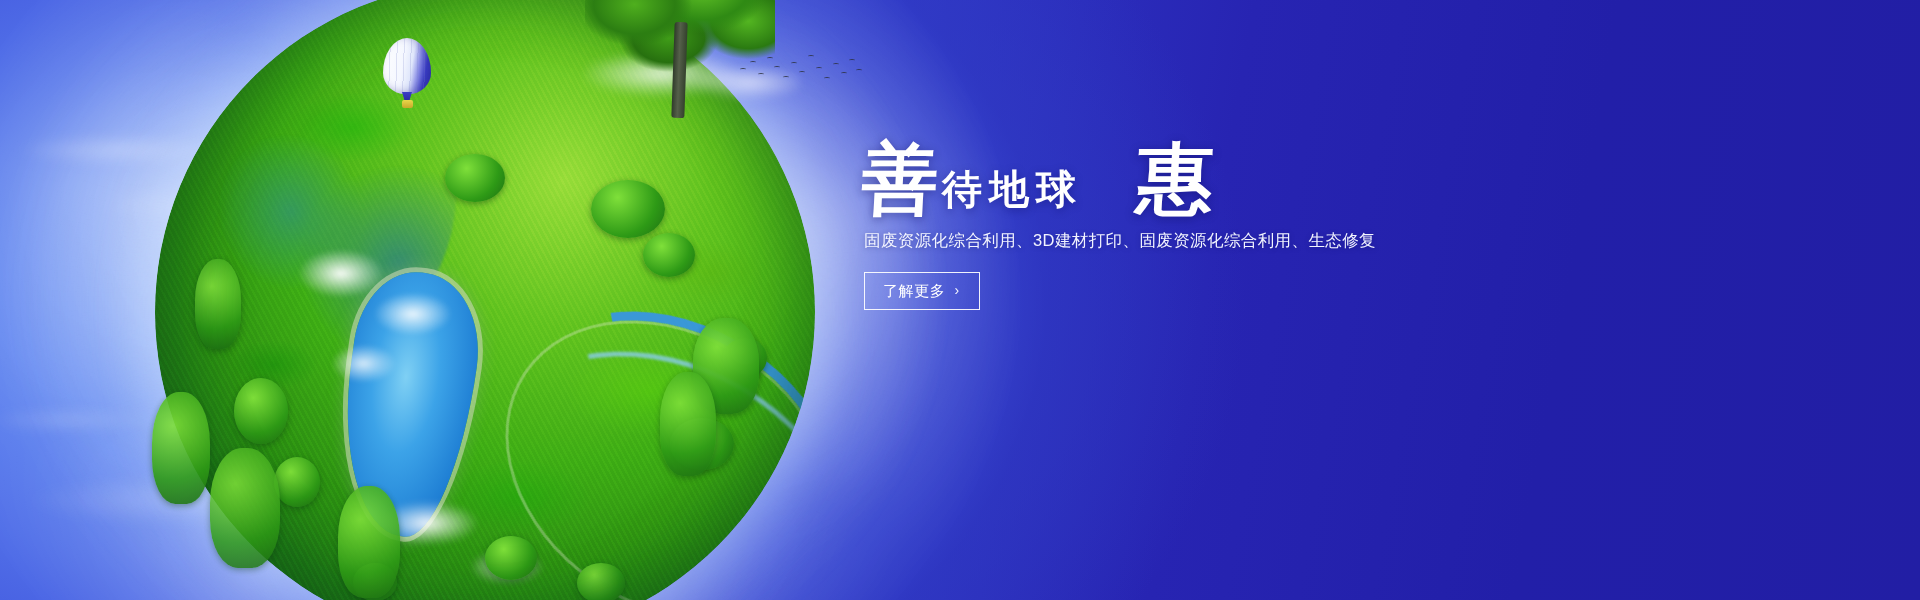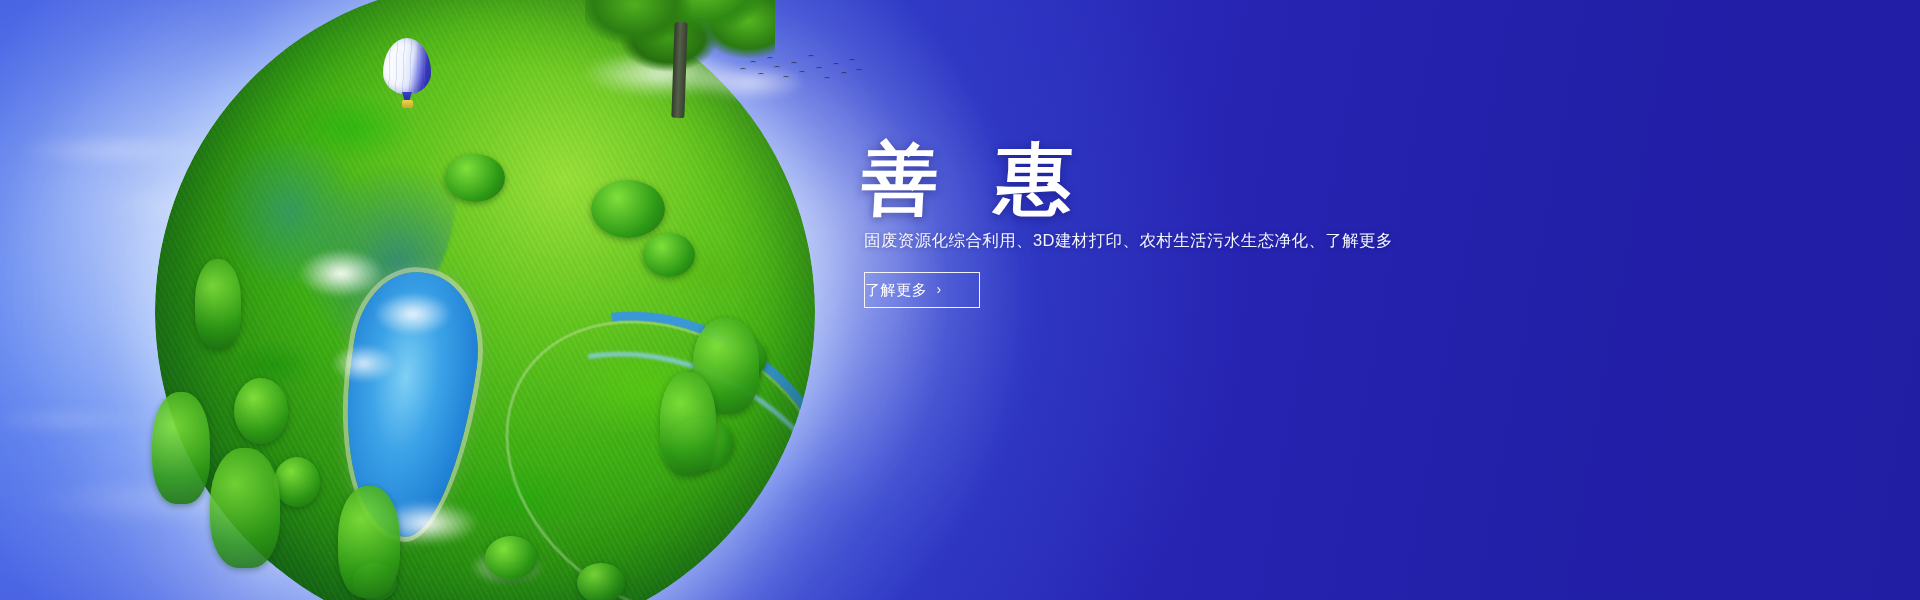--- a/index.html
+++ b/index.html
@@ -280,21 +280,21 @@
     display:inline-flex;align-items:center;justify-content:flex-start;
     gap:9px;
     width:116px;height:36px;
     border:1px solid rgba(255,255,255,.92);
     background:transparent;
     color:#ffffff;
     font-size:15px;letter-spacing:.6px;
     font-family:"Liberation Sans","DejaVu Sans",sans-serif;
     margin-left:2px;
     cursor:pointer;
-    padding:0;
+    padding:18px;
   }
   .more-btn .chev{font-size:14px;line-height:1;opacity:.95;position:relative;top:-1px;}
 </style>
 </head>
 <body>
 
 <div id="banner">
 
   <div class="sky"></div>
   <div class="sky-wisps"></div>
@@ -364,26 +364,27 @@
       <i style="left:105px;top:20px;"></i>
         <i style="left:113px;top:7px;"></i>
       <i style="left:120px;top:17px;"></i>
     </div>
   </div>
 
   <div class="copy">
 
     <h1 class="headline">
       <span class="big">善</span>
+      <span class="small">待地球</span>
       <span class="gap"></span>
       <span class="big">惠</span>
     </h1>
 
 
-    <div class="desc">固废资源化综合利用、3D建材打印、农村生活污水生态净化、了解更多</div>
+    <div class="desc">固废资源化综合利用、3D建材打印、固废资源化综合利用、生态修复</div>
 
     <button class="more-btn">
       <span>了解更多</span>
       <span class="chev">›</span>
     </button>
 
   </div>
 </div>
 
 </body></html>

